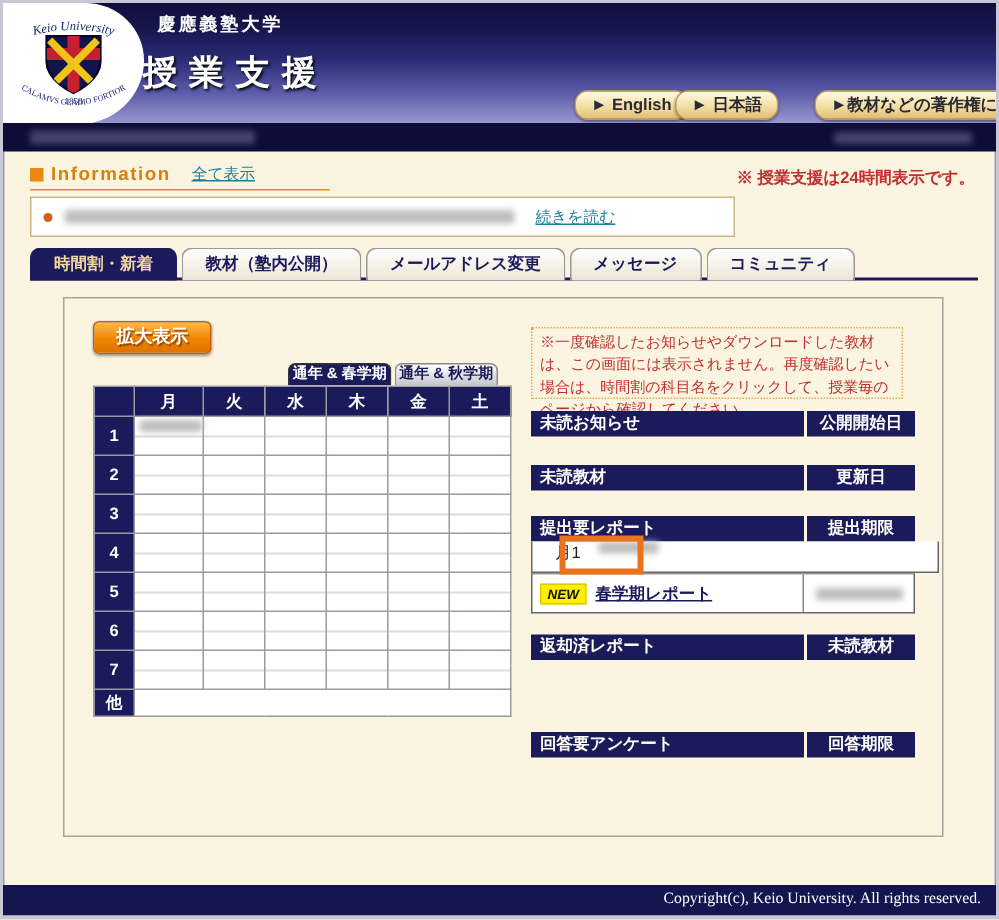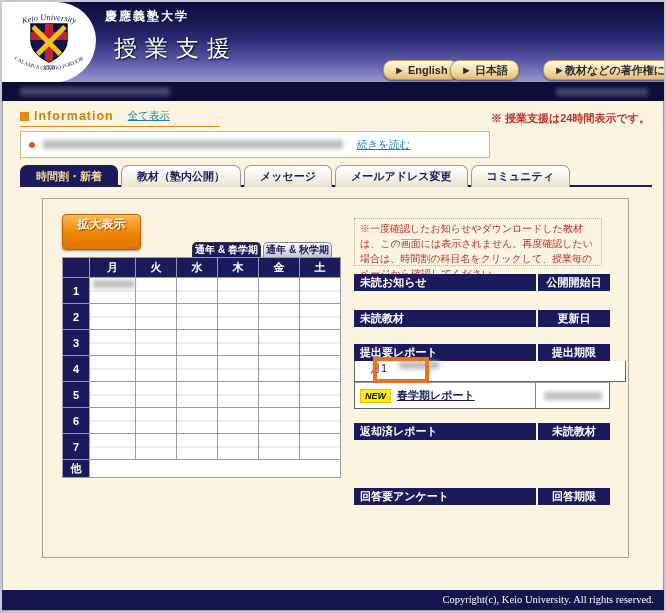--- a/index.html
+++ b/index.html
@@ -8,21 +8,21 @@
   .screen {
     position:relative; width:666px; height:613px; overflow:hidden;
     background:#faf4e0; border:2px solid #c8c8d4;
     box-shadow: inset 0 0 0 1px #9a9aaa;
   }
 
   
   .header { position:absolute; left:0; top:0; width:100%; height:80px;
     background:linear-gradient(180deg,#0f0f3e 0%,#17174e 22%,#2c2c78 48%,#5c5caa 75%,#9898ce 100%); }
   .brand-ja { position:absolute; left:103px; top:6px; color:#fff; font-size:12px; font-weight:bold; letter-spacing:2px; }
-  .app-title { position:absolute; left:112px; top:31px; color:#fff; font-size:23px; font-weight:normal; letter-spacing:8px; text-shadow:1px 1px 2px #000; }
+  .app-title { position:absolute; left:93px; top:31px; color:#fff; font-size:23px; font-weight:bold; letter-spacing:8px; text-shadow:1px 1px 2px #000; }
   .top-btns { position:absolute; top:2px; right:3px; display:flex; column-gap:2px; }
   .top-btn { height:21px; padding:0 9px; font-size:10.5px; font-weight:bold; line-height:20px;
     border:1px solid #888; cursor:pointer; color:#1a1a40; }
   .top-btn.contact { background:linear-gradient(180deg,#ffffff,#9a9ad8); }
   .top-btn.howto   { background:linear-gradient(180deg,#ffffff,#78b0a4); }
   .top-btn.close   { background:linear-gradient(180deg,#e8b0a8,#a02020); color:#fff; }
   .lang-btn { position:absolute; height:20px; padding:0 10px; line-height:18px; font-size:11px; font-weight:bold;
     color:#2a2a30; background:linear-gradient(180deg,#fffbe6,#f3dfa6 55%,#e2bd72); border:1px solid #b89858;
     border-radius:9px; box-shadow:0 1px 2px rgba(0,0,0,.45); cursor:pointer; white-space:nowrap; }
   .logo { position:absolute; left:0; top:0; width:94px; height:81px; background:#fff;
@@ -51,21 +51,21 @@
   
   .tabs { position:absolute; left:18px; top:163px; display:flex; column-gap:3px; height:22px; z-index:2; }
   .tab { height:22px; padding:0 15px; line-height:21px; font-size:11px; font-weight:bold; color:#1b1b5c;
     background:linear-gradient(180deg,#ffffff,#ece5d4); border:1px solid #999; border-bottom:none;
     border-radius:7px 7px 0 0; cursor:pointer; white-space:nowrap; }
   .tab.active { background:#1b1b5c; color:#f2d6a0; border-color:#1b1b5c; }
   .tabs-line { position:absolute; left:18px; top:183px; width:632px; height:2px; background:#1b1b5c; }
 
   
   .main-panel { position:absolute; left:40px; top:196px; width:587px; height:360px; border:1px solid #a8a49a; }
-  .expand-btn { position:absolute; left:60px; top:212px; width:79px; height:36px; color:#fff; font-size:12px;
+  .expand-btn { position:absolute; left:60px; top:212px; width:79px; height:22px; color:#fff; font-size:12px;
     font-weight:bold; text-align:center; line-height:19px; text-shadow:1px 1px 1px #904000;
     background:linear-gradient(180deg,#ffb850,#ee8400 55%,#df7300); border:1px solid #c46000;
     border-radius:4px; box-shadow:0 1px 2px rgba(0,0,0,.4); cursor:pointer; }
 
   .season-tab { position:absolute; top:240px; height:15px; width:69px; font-size:10px; font-weight:bold;
     text-align:center; line-height:14px; border-radius:5px 5px 0 0; cursor:pointer; }
   .season-spring { left:190px; background:#1b1b5c; color:#fff; border:1px solid #333; border-bottom:none; }
   .season-fall { left:261px; background:linear-gradient(180deg,#ffffff,#c4c4cc); color:#1b1b5c; border:1px solid #888; border-bottom:none; }
 
   
@@ -161,22 +161,22 @@
   <div class="info-box">
     <div class="bullet"></div>
     <div class="redact info-redact"></div>
     <span class="link">続きを読む</span>
   </div>
 
   <div class="tabs-line"></div>
   <div class="tabs">
     <div class="tab active">時間割・新着</div>
     <div class="tab">教材（塾内公開）</div>
+    <div class="tab">メールアドレス変更</div>
     <div class="tab">メッセージ</div>
-    <div class="tab">メールアドレス変更</div>
     <div class="tab">コミュニティ</div>
   </div>
 
   <div class="main-panel"></div>
 
   <div class="expand-btn">拡大表示</div>
 
   <div class="season-tab season-spring">通年 &amp; 春学期</div>
   <div class="season-tab season-fall">通年 &amp; 秋学期</div>
 

